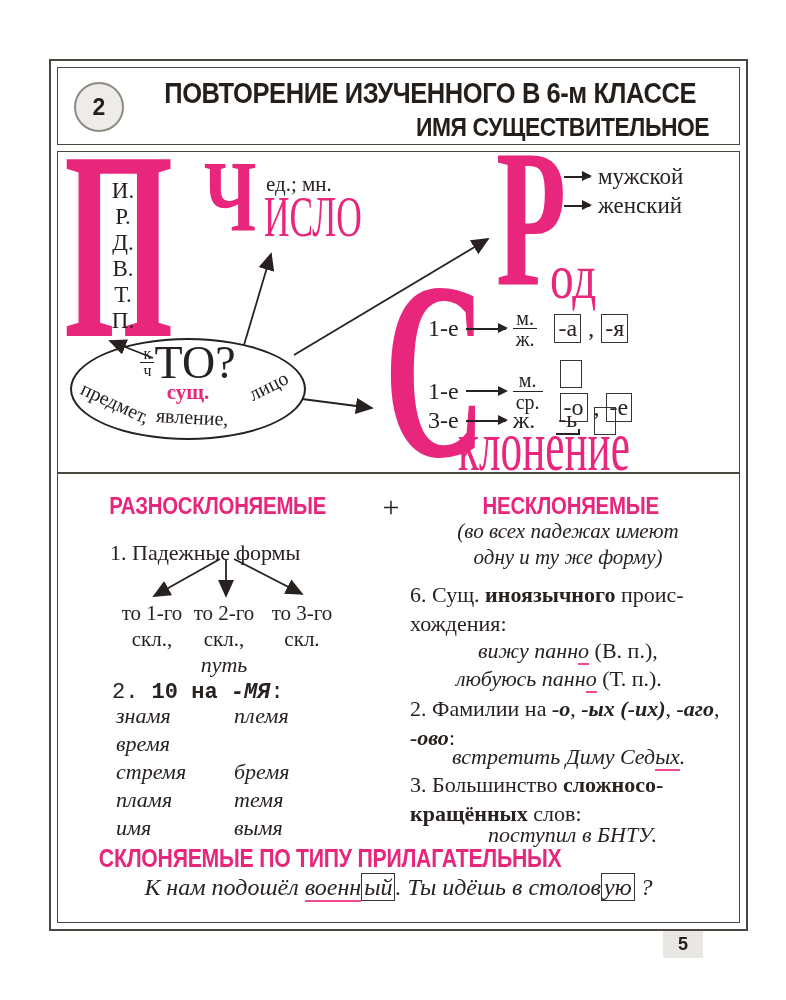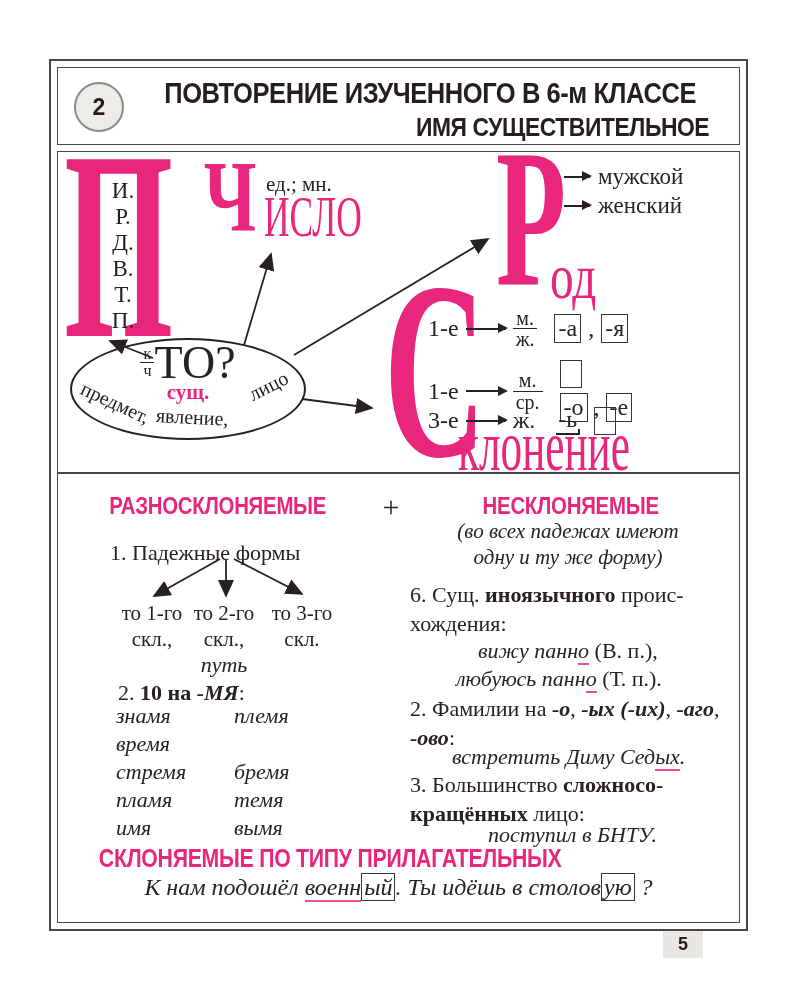--- a/index.html
+++ b/index.html
@@ -219,21 +219,21 @@
       <div class="branch" style="left:120px;top:448px;">
         <div>то 2-го</div>
         <div>скл.,</div>
       </div>
       <div class="branch" style="left:198px;top:448px;">
         <div>то 3-го</div>
         <div>скл.</div>
       </div>
       <div class="abs it" style="left:120px;top:500px;width:92px;text-align:center;font-size:22px;">путь</div>
 
-      <div class="abs ser" style="left:60px;top:528px;"><span>2. </span><span class="b">10 на </span><span class="bi">-МЯ</span><span>:</span></div>
+      <div class="abs ser" style="left:54px;top:528px;font-family:Liberation Mono, monospace;"><span>2. </span><span class="b">10 на </span><span class="bi">-МЯ</span><span>:</span></div>
 
       <div class="words">
         <div class="row">
             <span class="c1">знамя</span>
             <span>племя</span>
           </div>
         <div class="row">
             <span>время</span>
           </div>
         <div class="row">
@@ -253,21 +253,21 @@
       <div class="rblock" style="left:352px;top:428px;width:305px;"><span>6. Сущ. </span><span class="b">иноязычного</span><span> проис-хождения:</span></div>
 
       <div class="rblock" style="left:352px;top:484px;width:305px;padding-left:68px;"><span class="it">вижу панн</span><span class="it u-pink">о</span><span> (В. п.),</span></div>
 
       <div class="rblock" style="left:352px;top:512px;width:305px;padding-left:46px;"><span class="it">любуюсь панн</span><span class="it u-pink">о</span><span> (Т. п.).</span></div>
 
       <div class="rblock" style="left:352px;top:542px;width:312px;"><span>2. Фамилии на </span><span class="bi">-о</span><span>, </span><span class="bi">-ых (-их)</span><span>, </span><span class="bi">-аго</span><span>, </span><span class="bi">-ово</span><span>:</span></div>
 
       <div class="rblock" style="left:352px;top:590px;width:305px;padding-left:42px;"><span class="it">встретить Диму Сед</span><span class="it u-pink">ых</span><span class="it">.</span></div>
 
-      <div class="rblock" style="left:352px;top:618px;width:312px;"><span>3. Большинство </span><span class="b">сложносо-кращённых</span><span> лицо:</span></div>
+      <div class="rblock" style="left:352px;top:618px;width:312px;"><span>3. Большинство </span><span class="b">сложносо-кращённых</span><span> слов:</span></div>
 
       <div class="rblock it" style="left:352px;top:668px;width:305px;padding-left:78px;">поступил в БНТУ.</div>
 
       <div class="abs" style="left:0;right:0;top:692px;text-align:left;">
         <span class="pinkH" style="font-size:25px;">СКЛОНЯЕМЫЕ ПО ТИПУ ПРИЛАГАТЕЛЬНЫХ</span>
       </div>
       <div class="abs" style="left:0;right:0;top:722px;text-align:center;font-size:24px;"><span class="it">К нам подошёл </span><span class="it u-pink">военн</span><span class="it boxed">ый</span><span class="it">. Ты идёшь в столов</span><span class="it boxed">ую</span><span class="it"> ?</span></div>
 
     </div>
   </div>

